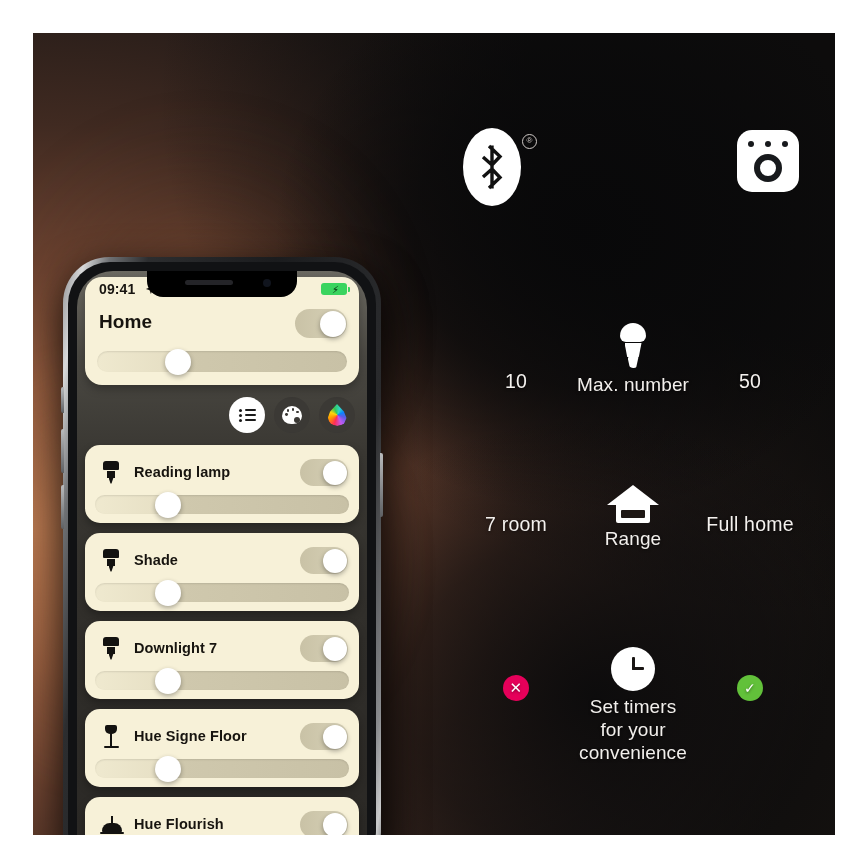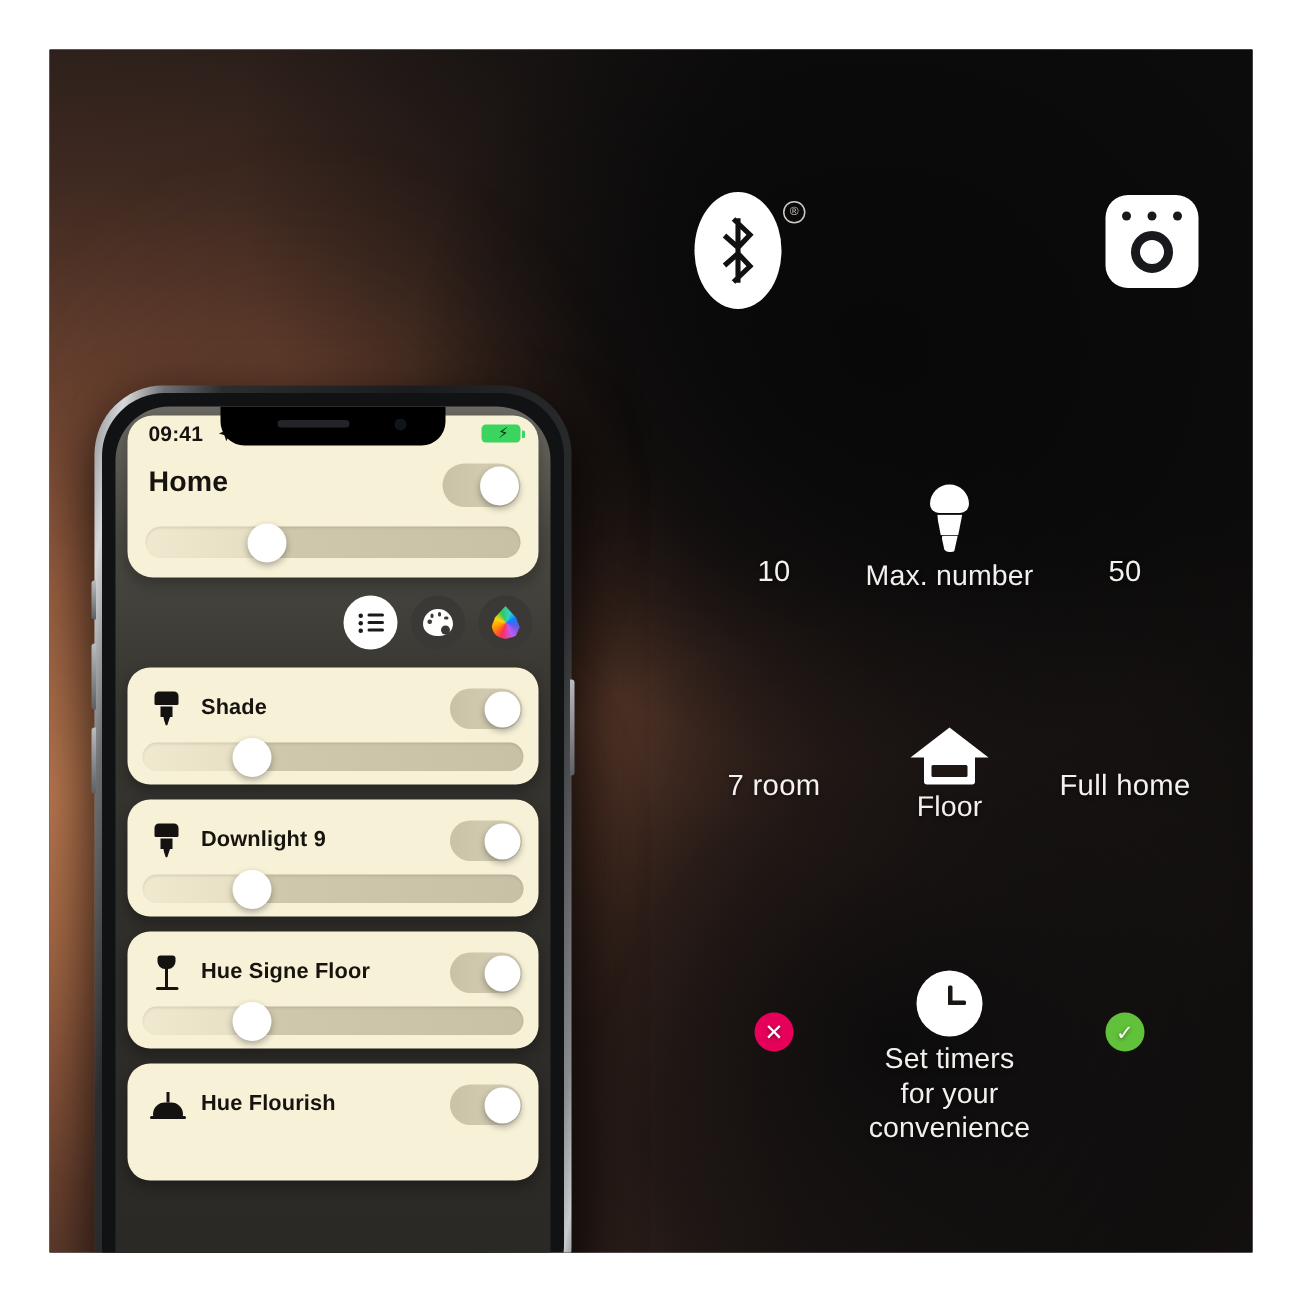--- a/index.html
+++ b/index.html
@@ -310,21 +310,21 @@
     <div class="cmp" id="row-range">
       <div class="side L">7 room</div>
       <div class="center">
         <div class="ico">
           <div class="house">
               <div class="roof"></div>
               <div class="body"></div>
               <div class="slot"></div>
             </div>
         </div>
-        <div class="cap">Floor</div>
+        <div class="cap">Range</div>
       </div>
       <div class="side R">Full home</div>
     </div>
 
     <div class="cmp" id="row-timers">
       <div class="side L">
         <span class="badge x">✕</span>
       </div>
       <div class="center">
         <div class="ico">
@@ -397,47 +397,63 @@
                   <div class="d d3"></div>
               </div>
             </div>
             <div class="mode pick">
               <div class="drop"></div>
             </div>
           </div>
 
           <div class="rows">
 
-
             <div class="light-card">
               <div class="lc-icon">
                 <div class="g-spot">
                     <div class="top"></div>
                     <div class="mid"></div>
                     <div class="bot"></div>
                   </div>
               </div>
-              <div class="lc-name">Shade</div>
+              <div class="lc-name">Reading lamp</div>
               <div class="switch lc-switch">
                   <div class="knob"></div>
                 </div>
               <div class="slider lc-slider">
                   <div class="knob" style="left:60px"></div>
                 </div>
             </div>
 
             <div class="light-card">
               <div class="lc-icon">
                 <div class="g-spot">
                     <div class="top"></div>
                     <div class="mid"></div>
                     <div class="bot"></div>
                   </div>
               </div>
-              <div class="lc-name">Downlight 9</div>
+              <div class="lc-name">Shade</div>
+              <div class="switch lc-switch">
+                  <div class="knob"></div>
+                </div>
+              <div class="slider lc-slider">
+                  <div class="knob" style="left:60px"></div>
+                </div>
+            </div>
+
+            <div class="light-card">
+              <div class="lc-icon">
+                <div class="g-spot">
+                    <div class="top"></div>
+                    <div class="mid"></div>
+                    <div class="bot"></div>
+                  </div>
+              </div>
+              <div class="lc-name">Downlight 7</div>
               <div class="switch lc-switch">
                   <div class="knob"></div>
                 </div>
               <div class="slider lc-slider">
                   <div class="knob" style="left:60px"></div>
                 </div>
             </div>
 
             <div class="light-card">
               <div class="lc-icon">

